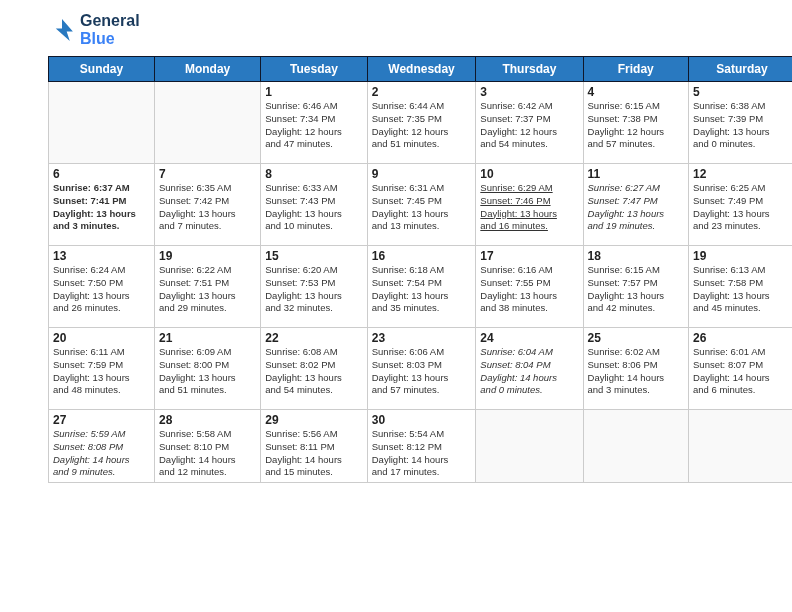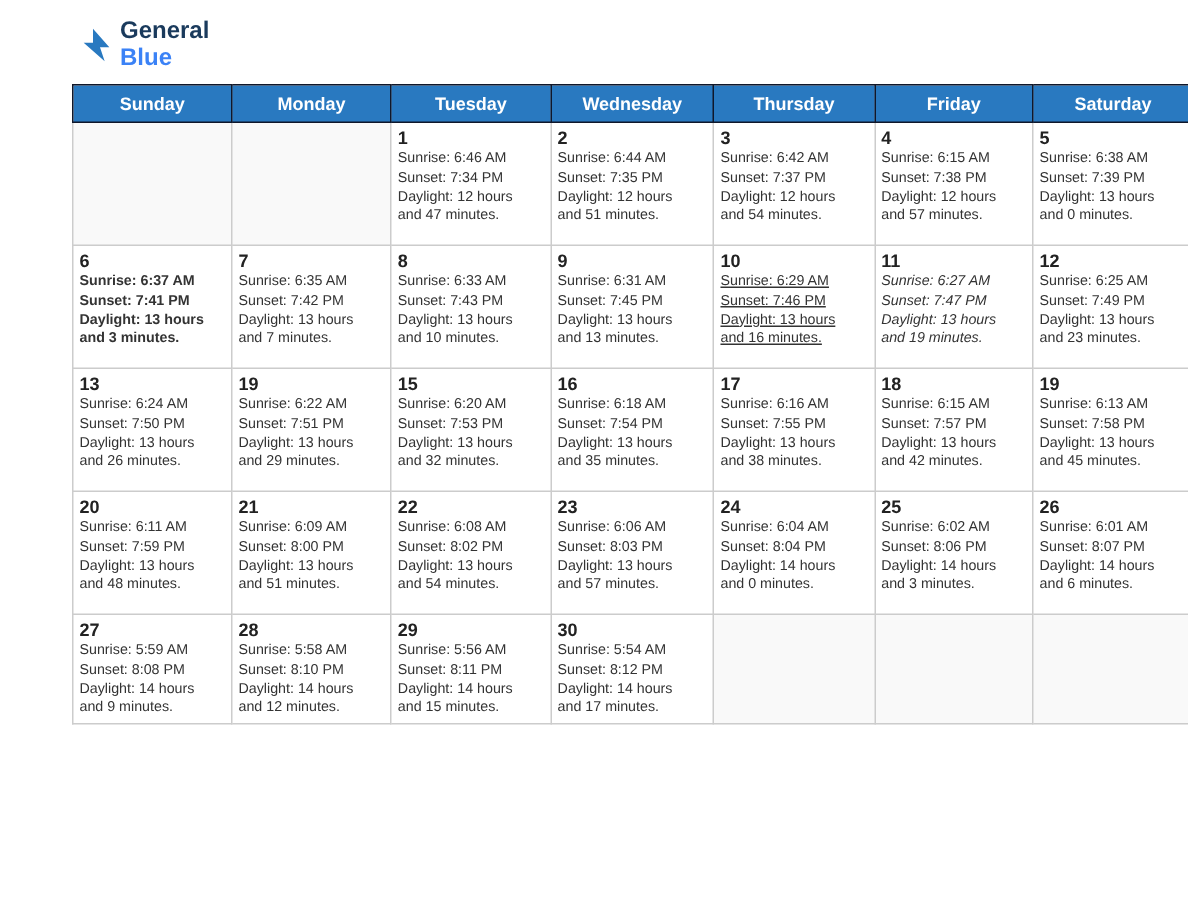--- a/index.html
+++ b/index.html
@@ -284,21 +284,21 @@
           </td>
           <td>
             <div class="day-number">23</div>
             <div class="day-info" style="white-space: pre-line;">Sunrise: 6:06 AM
 Sunset: 8:03 PM
 Daylight: 13 hours
 and 57 minutes.</div>
           </td>
           <td>
             <div class="day-number">24</div>
-            <div class="day-info" style="white-space: pre-line;">Sunrise: 6:04 AM
+            <div class="day-info" style="white-space: pre-line; font-style: italic;">Sunrise: 6:04 AM
 Sunset: 8:04 PM
 Daylight: 14 hours
 and 0 minutes.</div>
           </td>
           <td>
             <div class="day-number">25</div>
             <div class="day-info" style="white-space: pre-line;">Sunrise: 6:02 AM
 Sunset: 8:06 PM
 Daylight: 14 hours
 and 3 minutes.</div>
@@ -307,21 +307,21 @@
             <div class="day-number">26</div>
             <div class="day-info" style="white-space: pre-line;">Sunrise: 6:01 AM
 Sunset: 8:07 PM
 Daylight: 14 hours
 and 6 minutes.</div>
           </td>
         </tr>
         <tr class="last-row">
           <td>
             <div class="day-number">27</div>
-            <div class="day-info" style="white-space: pre-line;">Sunrise: 5:59 AM
+            <div class="day-info" style="white-space: pre-line; font-style: italic;">Sunrise: 5:59 AM
 Sunset: 8:08 PM
 Daylight: 14 hours
 and 9 minutes.</div>
           </td>
           <td>
             <div class="day-number">28</div>
             <div class="day-info" style="white-space: pre-line;">Sunrise: 5:58 AM
 Sunset: 8:10 PM
 Daylight: 14 hours
 and 12 minutes.</div>

